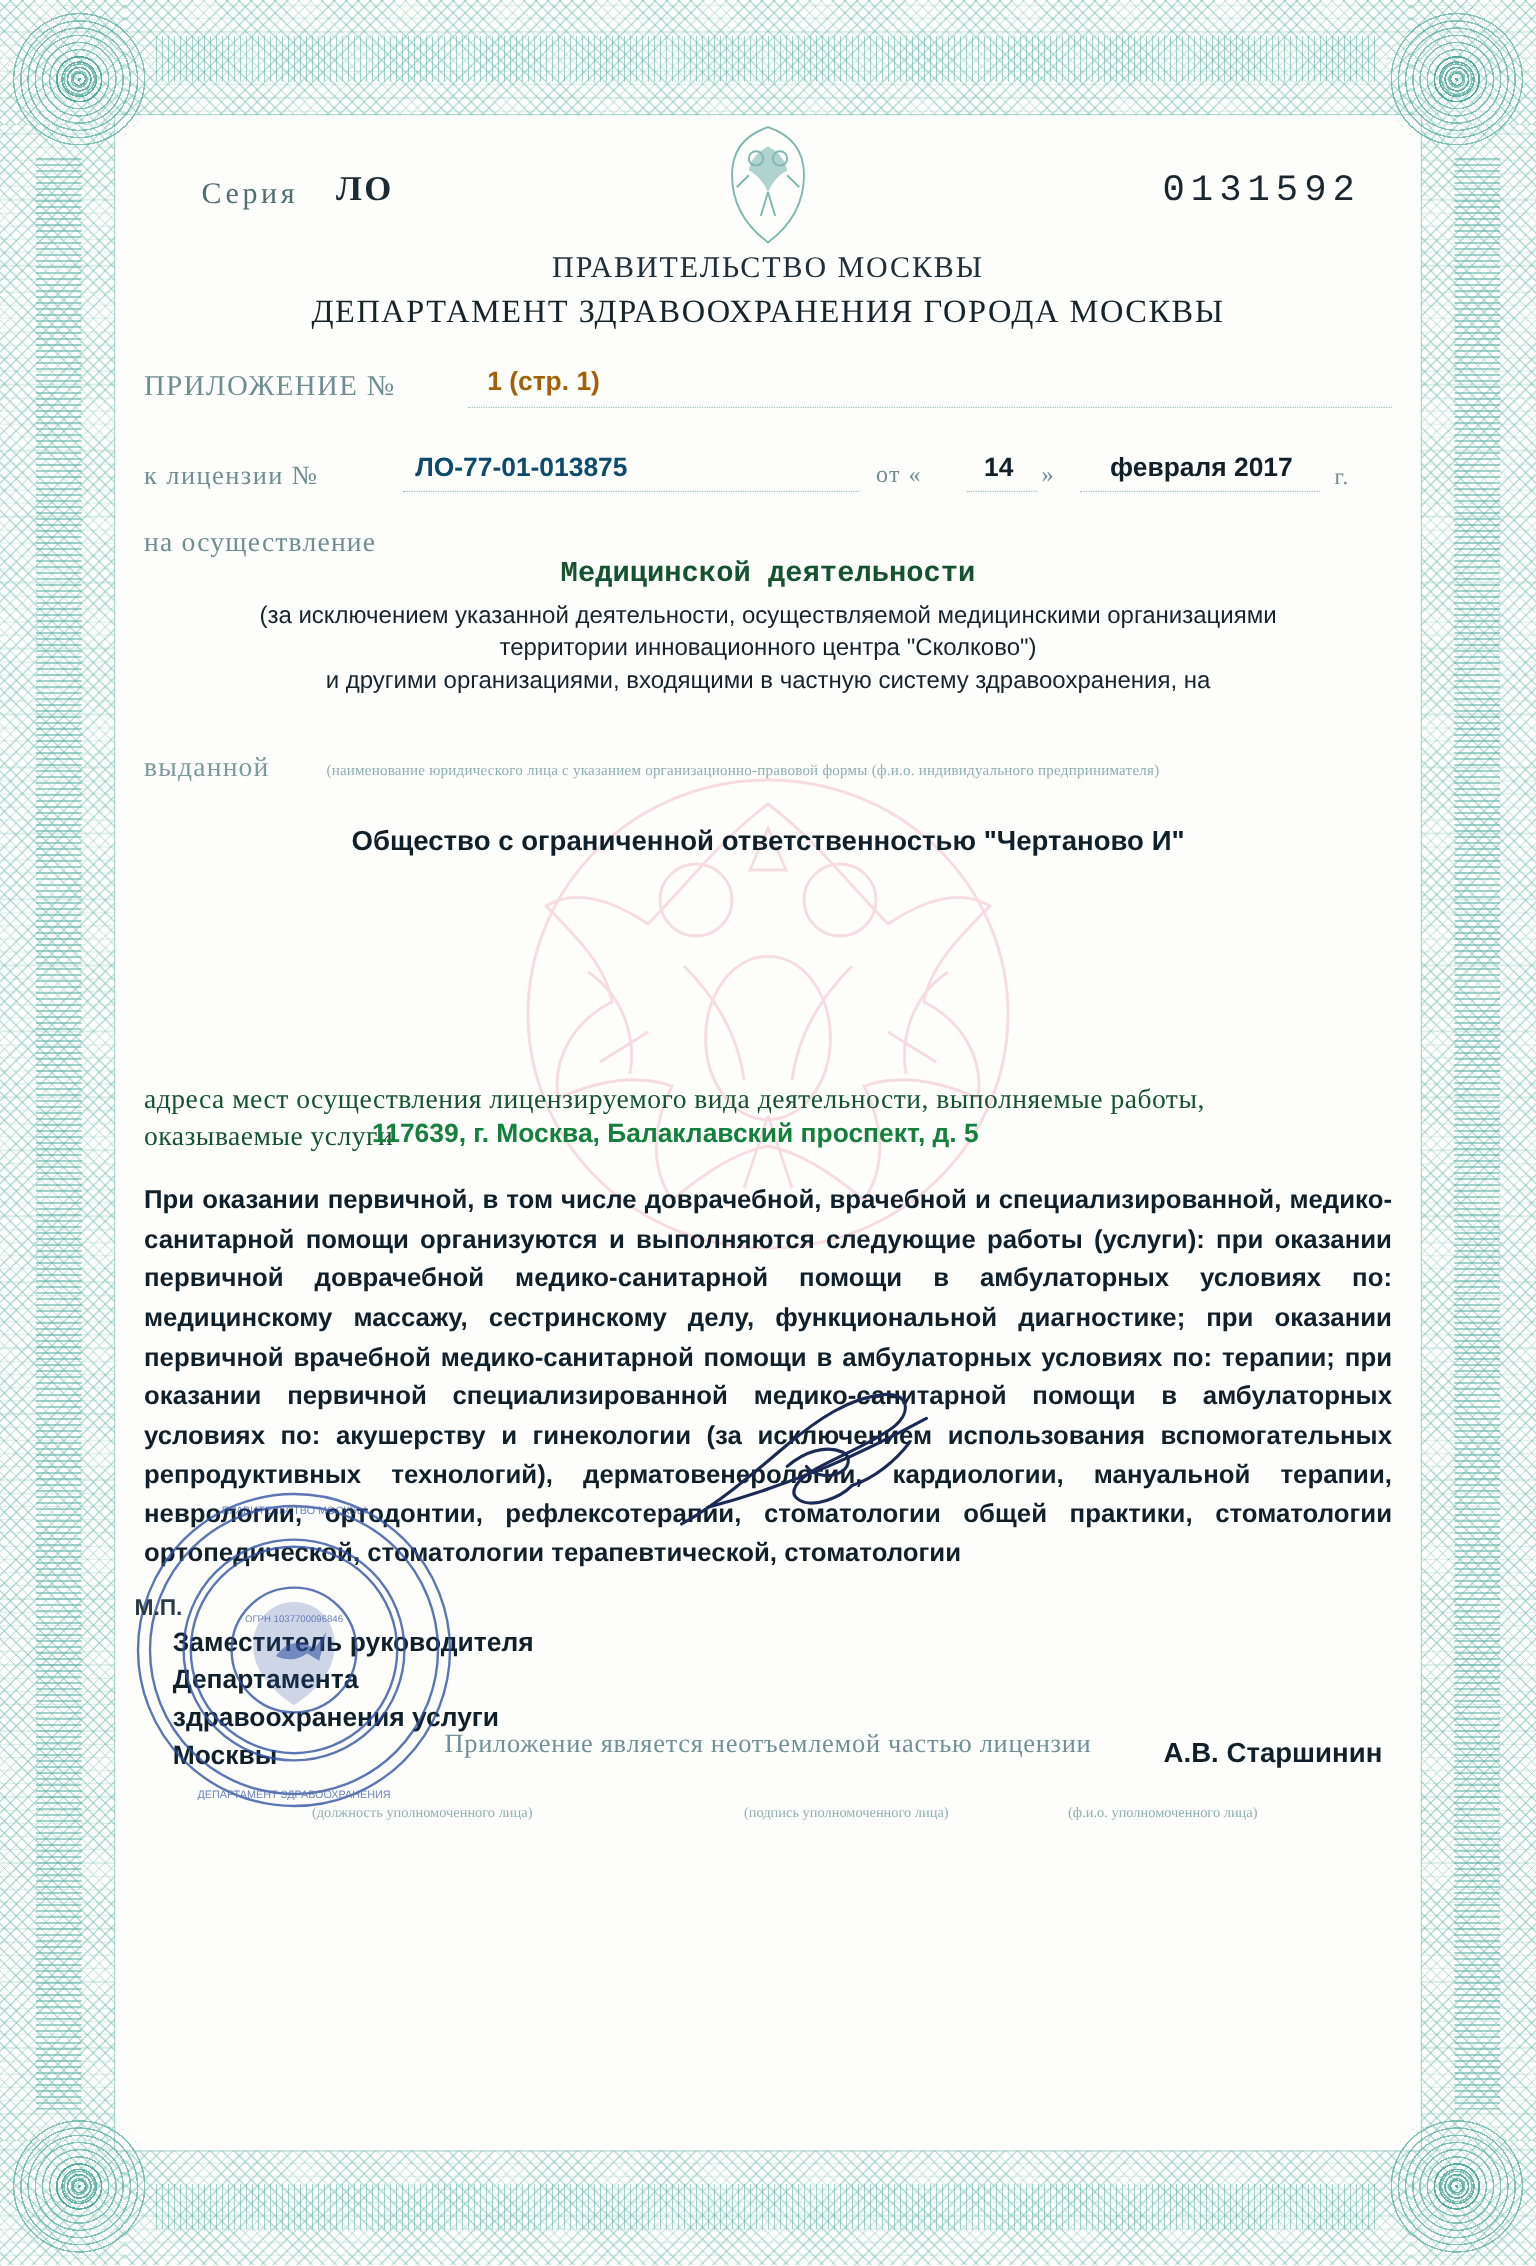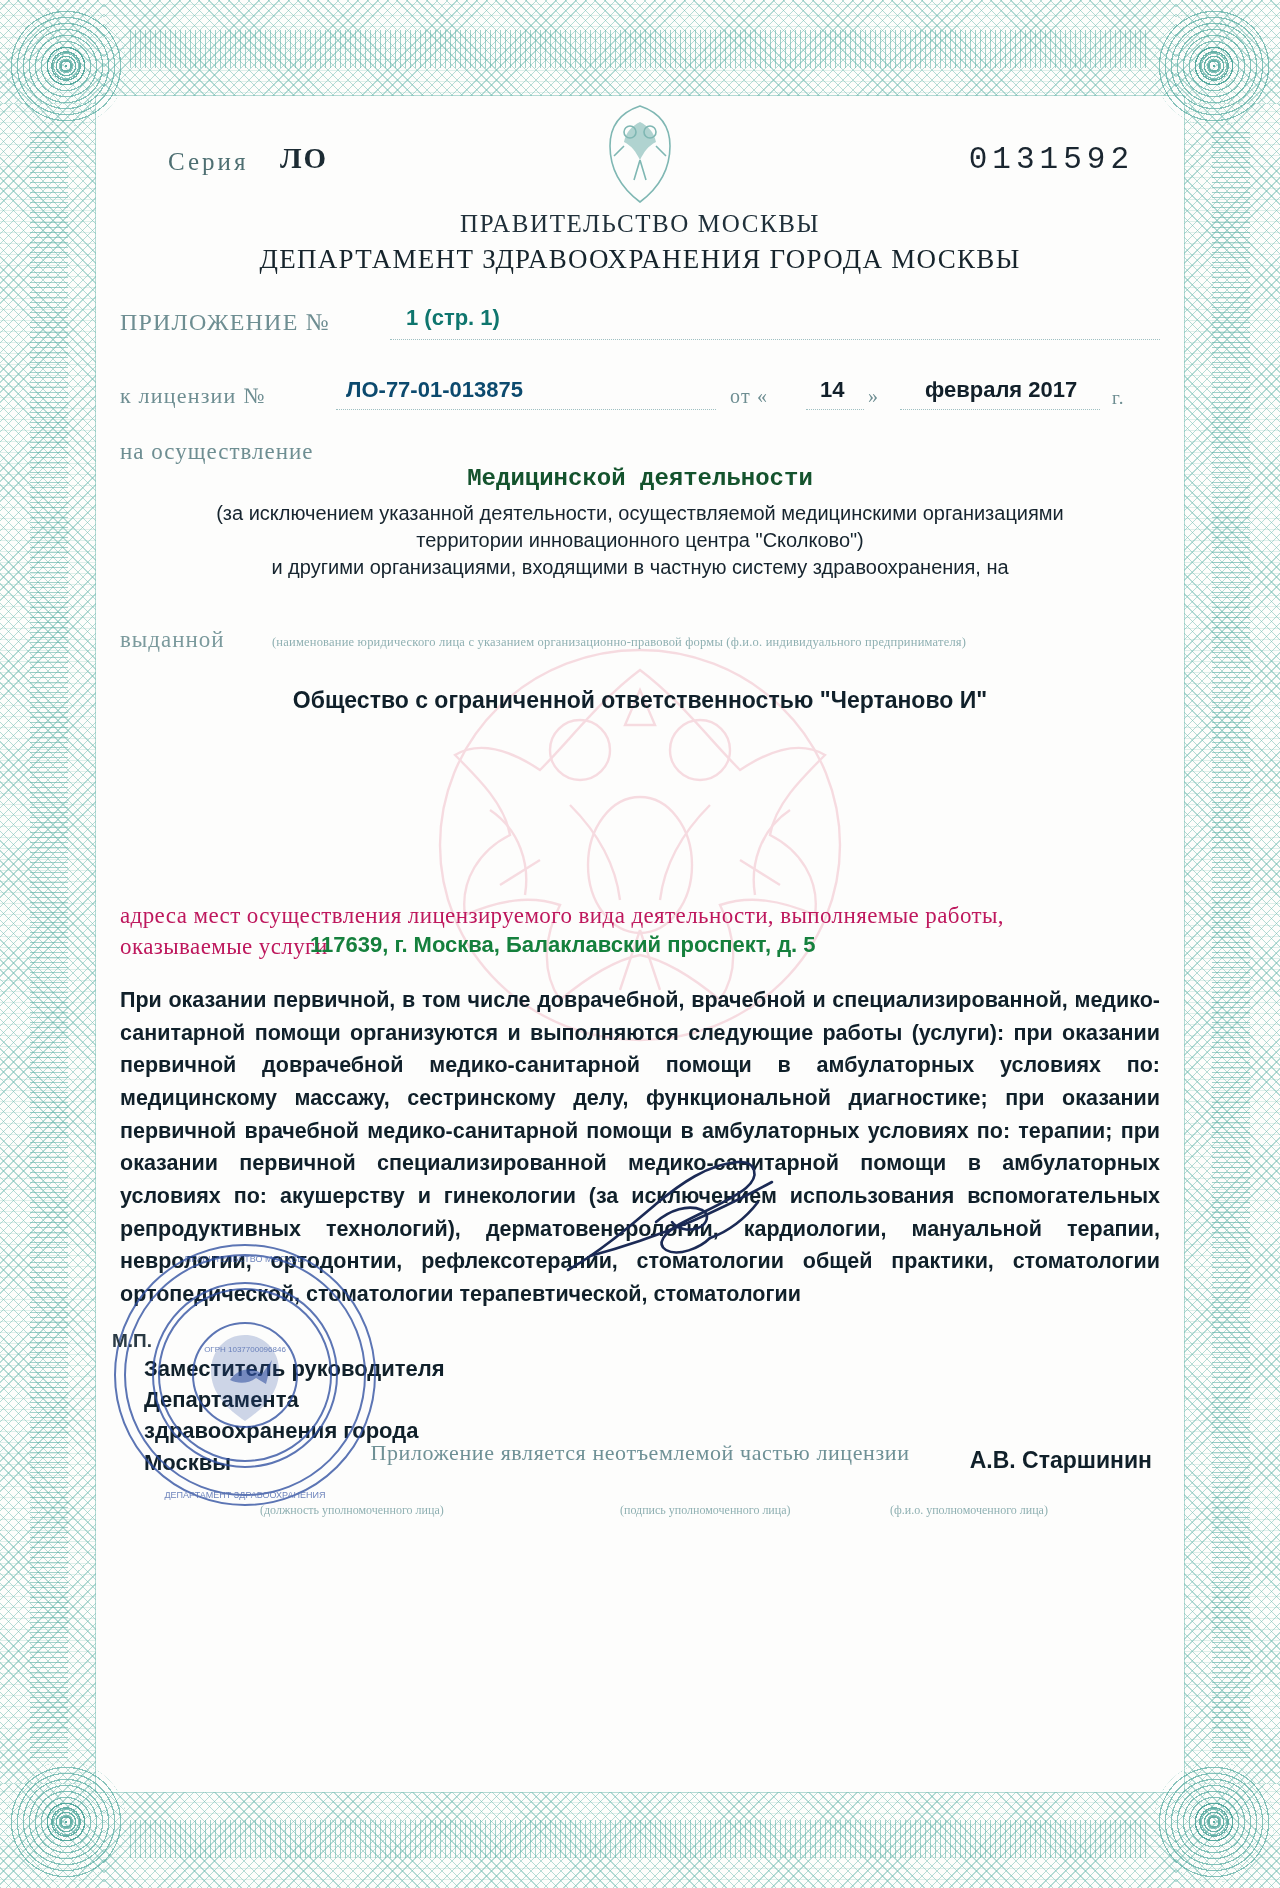--- a/index.html
+++ b/index.html
@@ -171,21 +171,21 @@
     font-size: 24px;
     letter-spacing: 1.2px;
   }
   .app-label { position: absolute; left: 0; top: 6px; }
   .app-value {
     position: absolute;
     left: 286px; top: 2px;
     font-family: "Liberation Sans", sans-serif;
     font-weight: bold;
     font-size: 22px;
-    color: #0f766e;
+    color: #a16207;
   }
   .underline-seg {
     position: absolute;
     border-bottom: 1px dotted #9fc0c2;
   }
 
   .lic-label { position: absolute; left: 0; top: 10px; font-size: 22px; }
   .lic-value {
     position: absolute;
     left: 226px; top: 4px;
@@ -256,21 +256,21 @@
     text-align: center;
     font-family: "Liberation Sans", sans-serif;
     font-weight: bold;
     font-size: 23px;
     color: #10202a;
   }
 
   .addr-label {
     margin-top: 186px;
     font-size: 23px;
-    color: #be185d;
+    color: #14532d;
     line-height: 1.35;
     letter-spacing: 0.4px;
   }
   .addr-value {
     position: relative;
     margin-top: -30px;
     margin-left: 190px;
     font-family: "Liberation Sans", sans-serif;
     font-weight: bold;
     font-size: 22px;
@@ -467,21 +467,21 @@
       <div>оказываемые услуги</div>
     </div>
     <div class="addr-value">117639, г. Москва, Балаклавский проспект, д. 5</div>
 
     <div class="services">При оказании первичной, в том числе доврачебной, врачебной и специализированной, медико-санитарной помощи организуются и выполняются следующие работы (услуги): при оказании первичной доврачебной медико-санитарной помощи в амбулаторных условиях по: медицинскому массажу, сестринскому делу, функциональной диагностике; при оказании первичной врачебной медико-санитарной помощи в амбулаторных условиях по: терапии; при оказании первичной специализированной медико-санитарной помощи в амбулаторных условиях по: акушерству и гинекологии (за исключением использования вспомогательных репродуктивных технологий), дерматовенерологии, кардиологии, мануальной терапии, неврологии, ортодонтии, рефлексотерапии, стоматологии общей практики, стоматологии ортопедической, стоматологии терапевтической, стоматологии</div>
 
     <div class="sign-block">
       <div class="sign-title">
         <div>Заместитель руководителя</div>
         <div>Департамента</div>
-        <div>здравоохранения города</div>
+        <div>здравоохранения услуги</div>
         <div>Москвы</div>
       </div>
       <div class="sign-name">А.В. Старшинин</div>
     </div>
 
     <div class="hint-row">
       <span class="hint hint-1">(должность уполномоченного лица)</span>
       <span class="hint hint-2">(подпись уполномоченного лица)</span>
       <span class="hint hint-3">(ф.и.о. уполномоченного лица)</span>
     </div>

